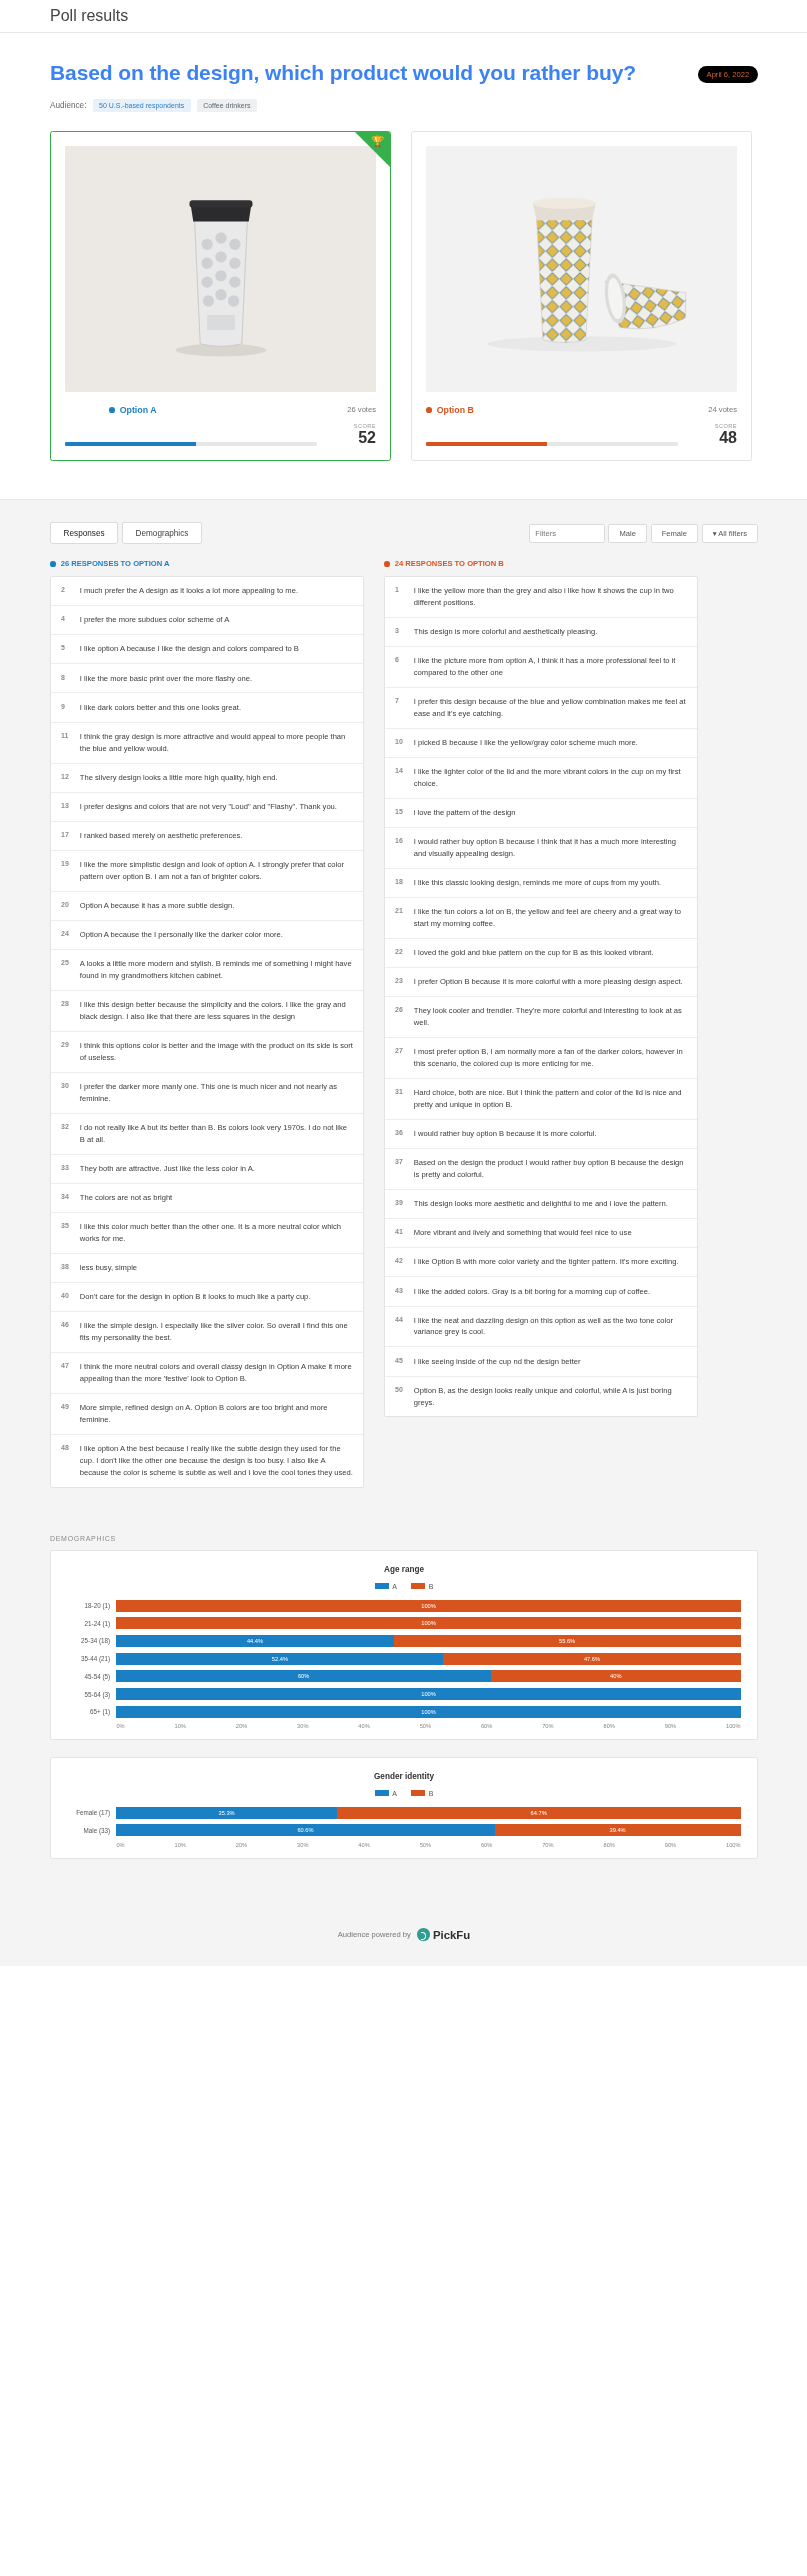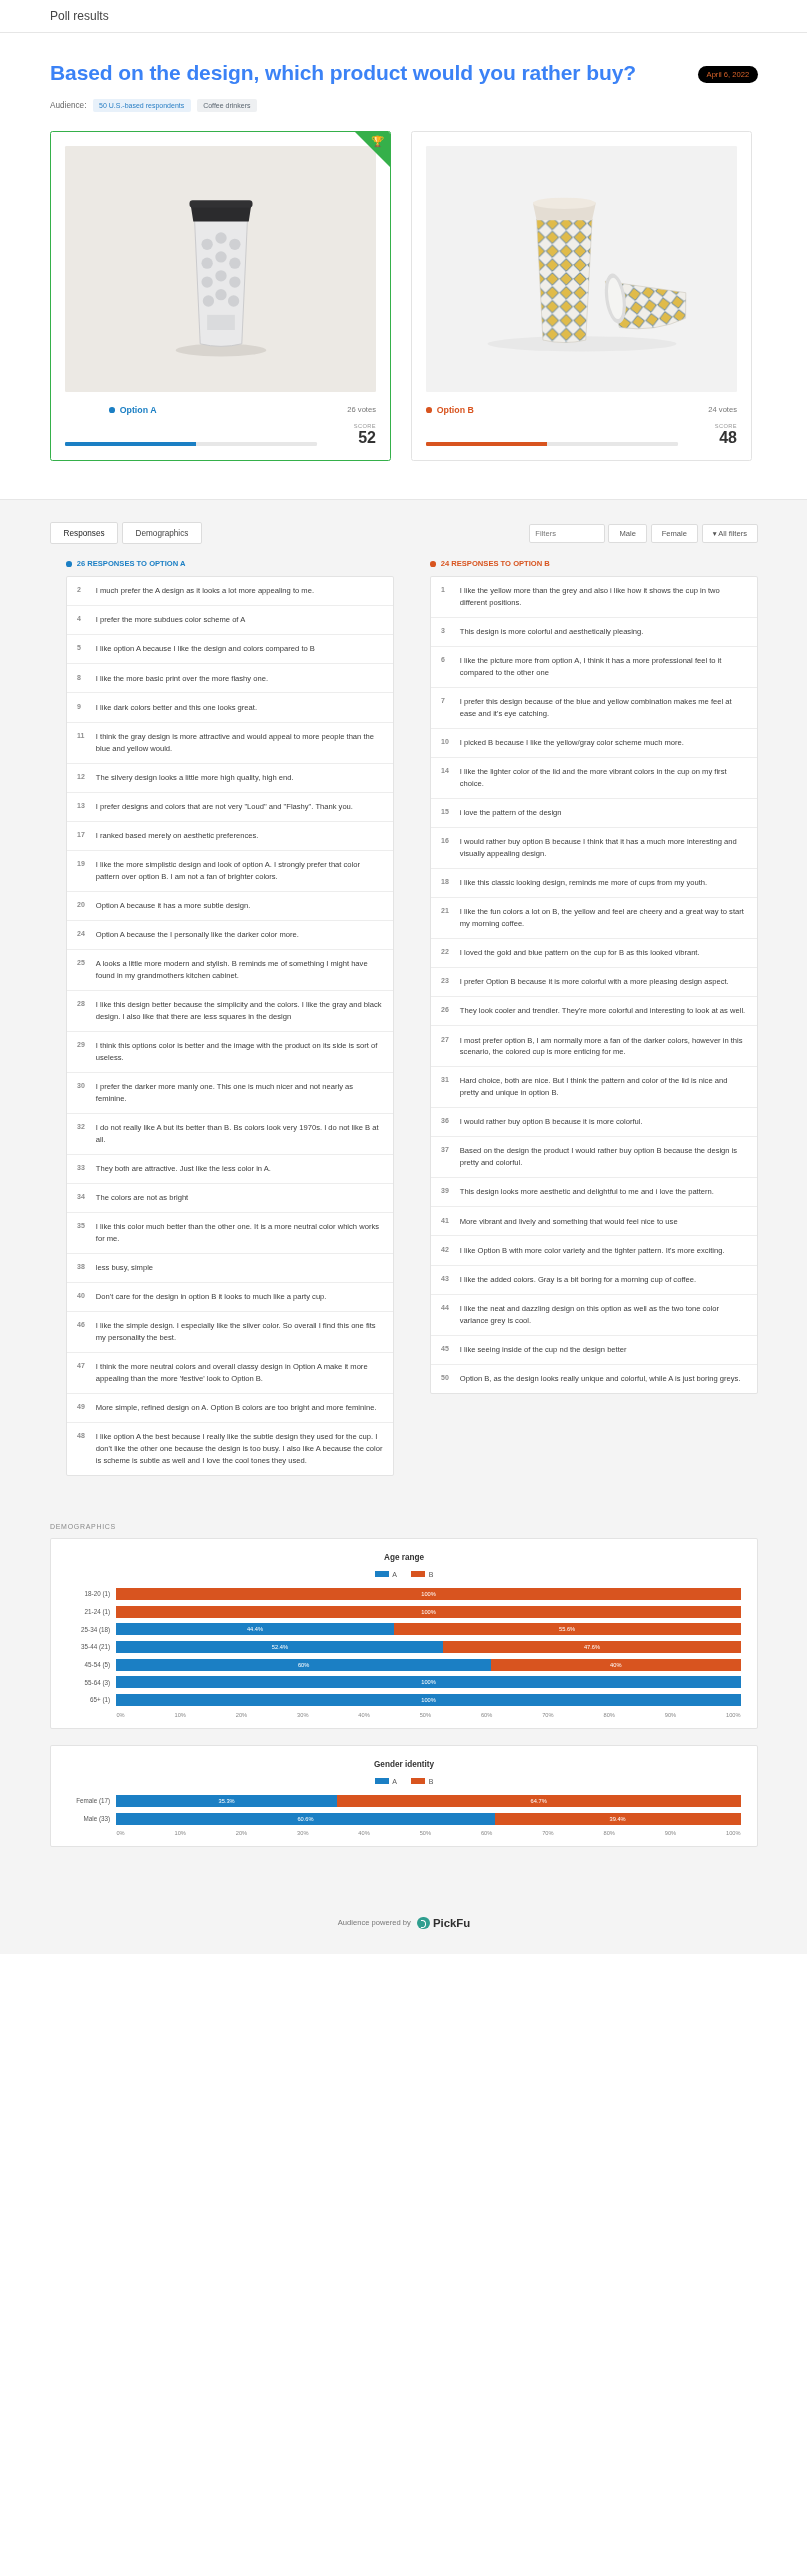--- a/index.html
+++ b/index.html
@@ -14,21 +14,21 @@
 
   
   .topbar {
     height: 33px;
     border-bottom: 0.6px solid #e6e6e6;
     display: flex;
     align-items: center;
     padding: 0 50px;
     background: #fff;
   }
-  .topbar-title { font-size: 12px; color: #444; }
+  .topbar-title { font-size: 16px; color: #444; }
 
   
   .hero {
     background: #fff;
     padding: 28px 50px 38px 50px;
   }
   .hero-head {
     display: flex;
     align-items: flex-start;
     justify-content: space-between;
@@ -172,21 +172,21 @@
     border: 0.6px solid #dcdcdc;
     border-radius: 1.9px;
     background: #fff;
     font-size: 7.6px;
     color: #555;
     padding: 0 10px;
     cursor: pointer;
     font-family: "Liberation Sans", sans-serif;
   }
   .resp-cols { display: flex; gap: 20px; }
-  .resp-col { width: 341px; margin-left: 16px; }
+  .resp-col { width: 314px; }
   .resp-head {
     display: flex; align-items: center; gap: 5px;
     font-size: 7.6px; font-weight: bold;
     margin-bottom: 7.6px;
   }
   .resp-head.a { color: #1b7fc4; }
   .resp-head.b { color: #d8541f; }
   .resp-list {
     background: #fff;
     border: 0.6px solid #e3e3e3;

